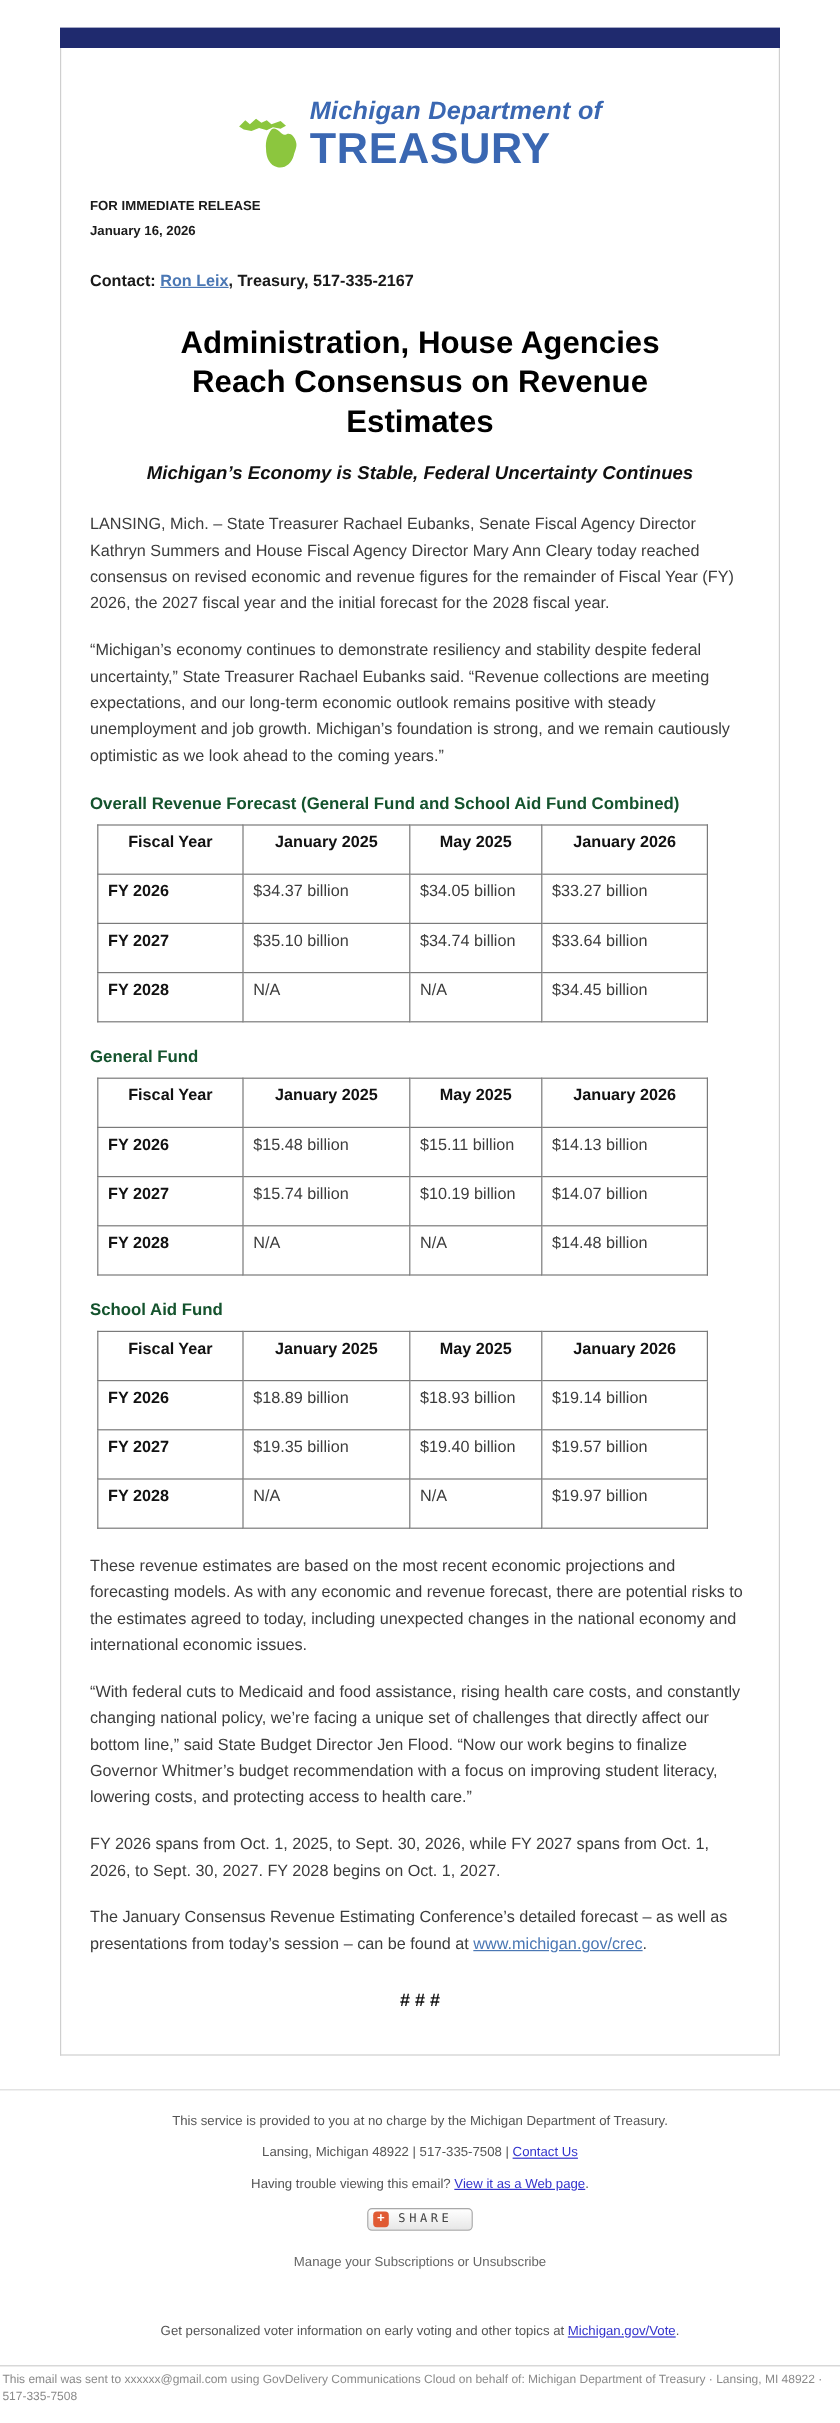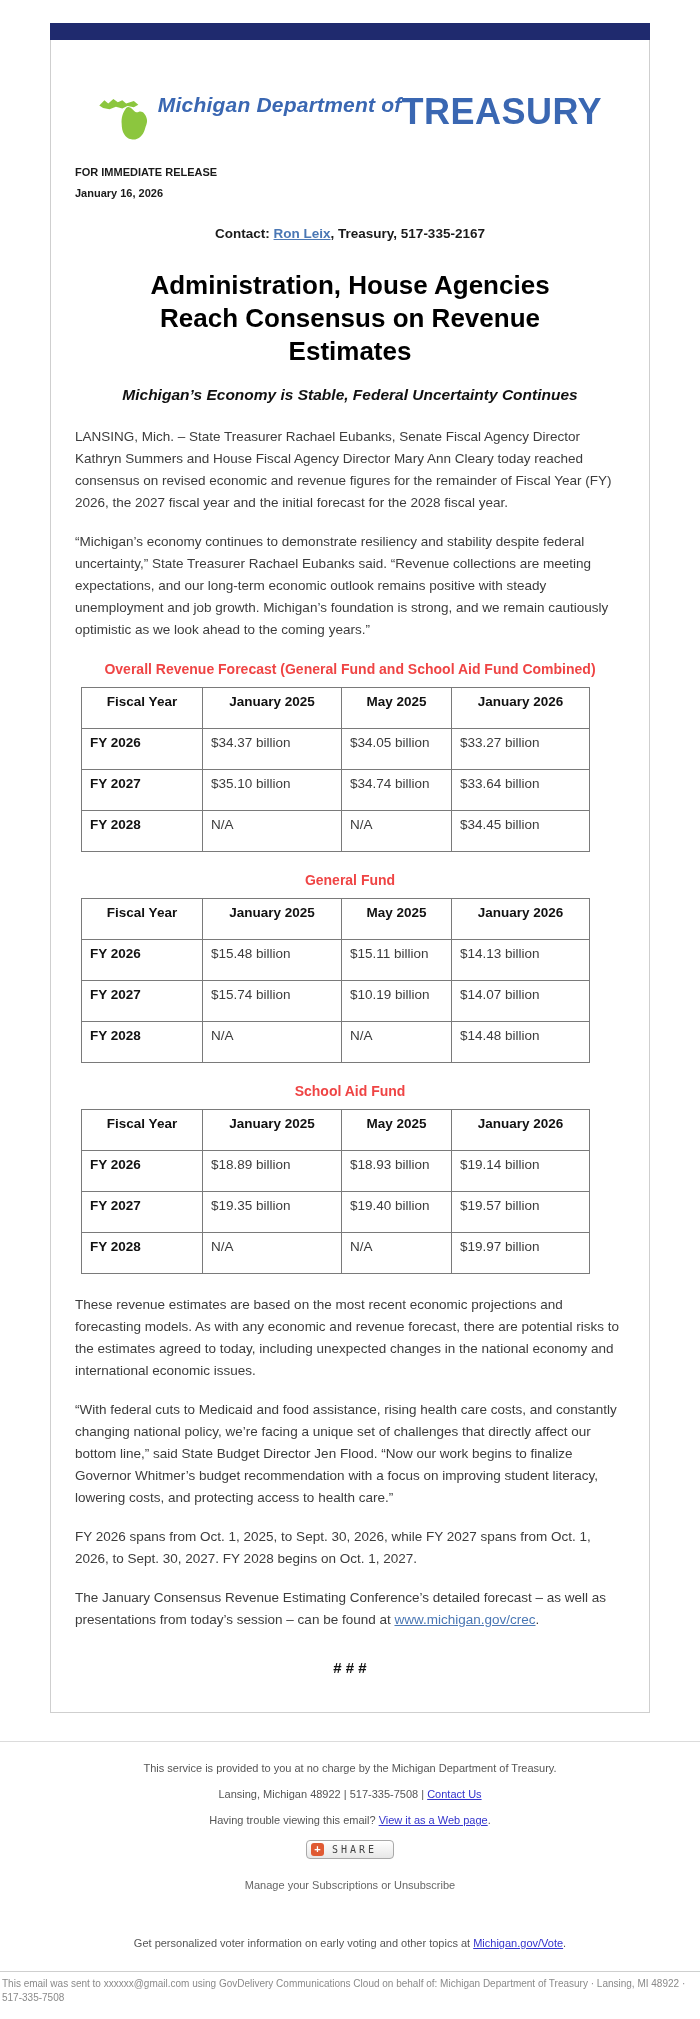--- a/index.html
+++ b/index.html
@@ -14,40 +14,40 @@
   .top-bar { height: 17px; background: #1f2a6e; }
   .content-box {
     border: 1px solid #cfcfcf;
     border-top: none;
     background: #fff;
     padding: 24px 24px 36px 24px;
   }
   
   .logo-row { display: flex; justify-content: center; align-items: center; margin: 14px 0 12px 0; }
   .mi-map { width: 64px; height: 62px; flex: 0 0 auto; margin-right: -4px; margin-top: 6px; }
-  .logo-text { display: flex; flex-direction: row; align-items: flex-start; }
+  .logo-text { display: flex; flex-direction: column; align-items: flex-start; }
   .logo-line1 { color: #3a67b2; font-weight: bold; font-style: italic; font-size: 21px; line-height: 24px; letter-spacing: 0.2px; }
   .logo-line2 { color: #3a67b2; font-weight: bold; font-size: 36px; line-height: 38px; letter-spacing: 0.5px; }
   
   .release-block { font-size: 11px; font-weight: bold; color: #1a1a1a; line-height: 21px; margin-top: 16px; }
-  .contact-line { font-size: 13.5px; font-weight: bold; color: #1a1a1a; margin-top: 22px; text-align: center; }
+  .contact-line { font-size: 13.5px; font-weight: bold; color: #1a1a1a; margin-top: 22px; }
   a.body-link { color: #4a77b4; text-decoration: underline; }
   
   .title {
     font-size: 26px; line-height: 33px; font-weight: bold; color: #000;
     text-align: center; max-width: 460px; margin: 28px auto 18px auto;
   }
   .subtitle {
     font-size: 15.5px; font-weight: bold; font-style: italic; color: #111;
     text-align: center; margin: 0 0 22px 0;
   }
   p.body { font-size: 13.5px; line-height: 22px; margin: 0 0 17px 0; color: #3c3c3c; }
   p.body.last { margin-bottom: 0; }
   
-  h2.section { font-size: 14px; line-height: 19px; font-weight: bold; color: #ef4444; margin: 19px 0 8px 0; text-align: center; }
+  h2.section { font-size: 14px; line-height: 19px; font-weight: bold; color: #14532d; margin: 19px 0 8px 0; }
   table.data { border-collapse: collapse; width: 508px; table-layout: fixed; margin: 0 0 4px 6px; }
   table.data th, table.data td {
     border: 1px solid #7a7a7a;
     font-size: 13.5px;
     vertical-align: top;
     padding: 6px 8px;
     height: 41px;
     color: #3c3c3c;
   }
   table.data th { font-weight: bold; text-align: center; color: #111; }

